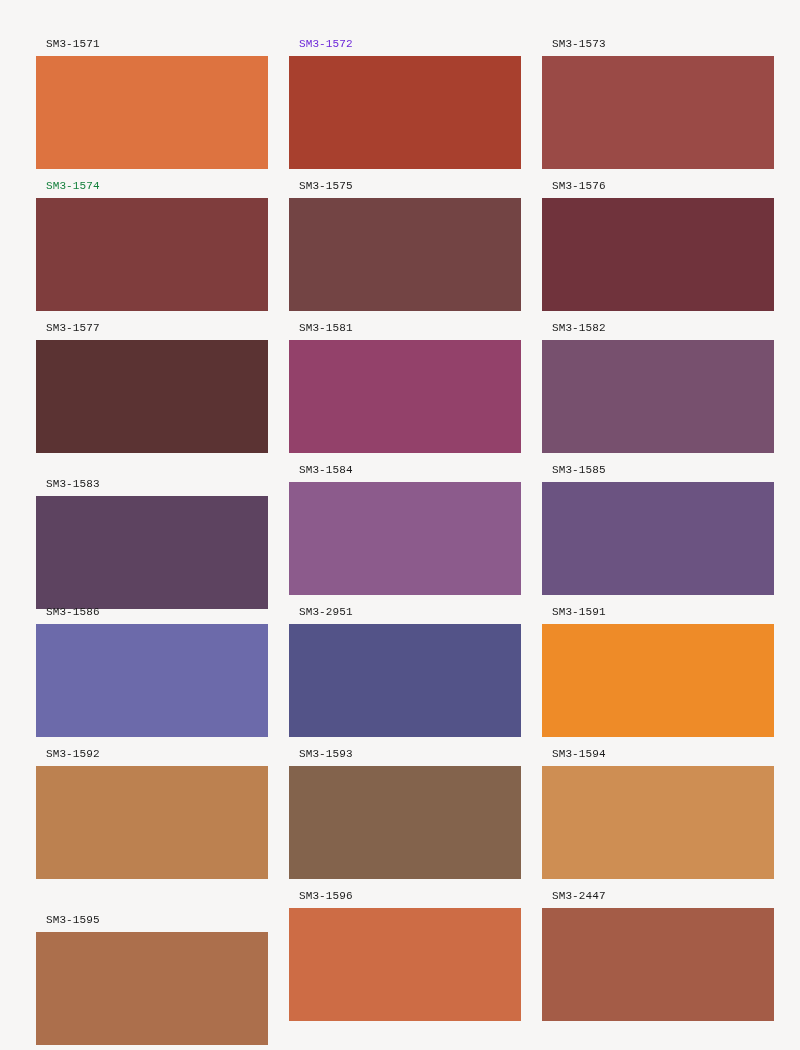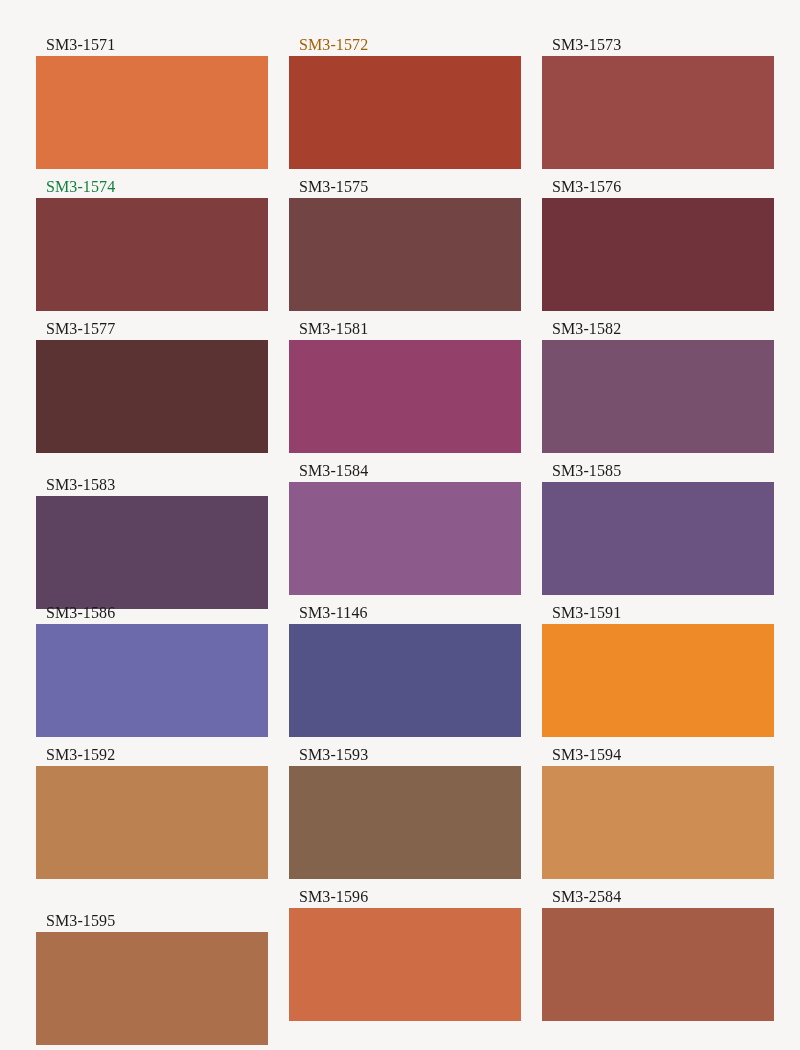--- a/index.html
+++ b/index.html
@@ -33,22 +33,22 @@
 
   .swatch-cell {
     position: relative;
     width: 232px;
     height: 142px;
     box-sizing: border-box;
   }
 
   .swatch-label {
     display: block;
-    font-family: Liberation Serif, serif;
-    font-size: 16px;
+    font-family: Liberation Mono, monospace;
+    font-size: 11px;
     line-height: 17px;
     color: #1b1b1b;
     letter-spacing: 0.1px;
     padding: 0 0 3px 10px;
     white-space: nowrap;
     user-select: none;
   }
 
   .swatch-chip {
     display: block;
@@ -59,21 +59,21 @@
 </head>
 <body style="background-color: rgb(247, 246, 245);">
 
 <div class="swatch-sheet">
   <div class="swatch-grid">
       <div class="swatch-cell">
         <span class="swatch-label" style="color: rgb(27, 27, 27);">SM3-1571</span>
         <span class="swatch-chip" style="background-color: rgb(221, 115, 64);"></span>
       </div>
       <div class="swatch-cell">
-        <span class="swatch-label" style="color: #a16207;">SM3-1572</span>
+        <span class="swatch-label" style="color: #6d28d9;">SM3-1572</span>
         <span class="swatch-chip" style="background-color: rgb(168, 64, 46);"></span>
       </div>
       <div class="swatch-cell">
         <span class="swatch-label" style="color: rgb(27, 27, 27);">SM3-1573</span>
         <span class="swatch-chip" style="background-color: rgb(154, 74, 70);"></span>
       </div>
       <div class="swatch-cell">
         <span class="swatch-label" style="color: #15803d;">SM3-1574</span>
         <span class="swatch-chip" style="background-color: rgb(127, 61, 61);"></span>
       </div>
@@ -107,21 +107,21 @@
       </div>
       <div class="swatch-cell">
         <span class="swatch-label" style="color: rgb(27, 27, 27);">SM3-1585</span>
         <span class="swatch-chip" style="background-color: rgb(107, 83, 129);"></span>
       </div>
       <div class="swatch-cell">
         <span class="swatch-label" style="color: rgb(27, 27, 27);">SM3-1586</span>
         <span class="swatch-chip" style="background-color: rgb(108, 106, 170);"></span>
       </div>
       <div class="swatch-cell">
-        <span class="swatch-label" style="color: rgb(27, 27, 27);">SM3-1146</span>
+        <span class="swatch-label" style="color: rgb(27, 27, 27);">SM3-2951</span>
         <span class="swatch-chip" style="background-color: rgb(83, 83, 136);"></span>
       </div>
       <div class="swatch-cell">
         <span class="swatch-label" style="color: rgb(27, 27, 27);">SM3-1591</span>
         <span class="swatch-chip" style="background-color: rgb(238, 139, 40);"></span>
       </div>
       <div class="swatch-cell">
         <span class="swatch-label" style="color: rgb(27, 27, 27);">SM3-1592</span>
         <span class="swatch-chip" style="background-color: rgb(188, 129, 80);"></span>
       </div>
@@ -135,17 +135,17 @@
       </div>
       <div class="swatch-cell">
         <span class="swatch-label" style="color: rgb(27, 27, 27); margin-top: 24px;">SM3-1595</span>
         <span class="swatch-chip" style="background-color: rgb(172, 111, 76);"></span>
       </div>
       <div class="swatch-cell">
         <span class="swatch-label" style="color: rgb(27, 27, 27);">SM3-1596</span>
         <span class="swatch-chip" style="background-color: rgb(205, 108, 69);"></span>
       </div>
       <div class="swatch-cell">
-        <span class="swatch-label" style="color: rgb(27, 27, 27);">SM3-2584</span>
+        <span class="swatch-label" style="color: rgb(27, 27, 27);">SM3-2447</span>
         <span class="swatch-chip" style="background-color: rgb(164, 92, 71);"></span>
       </div>
     </div>
 </div>
 
 </body></html>

